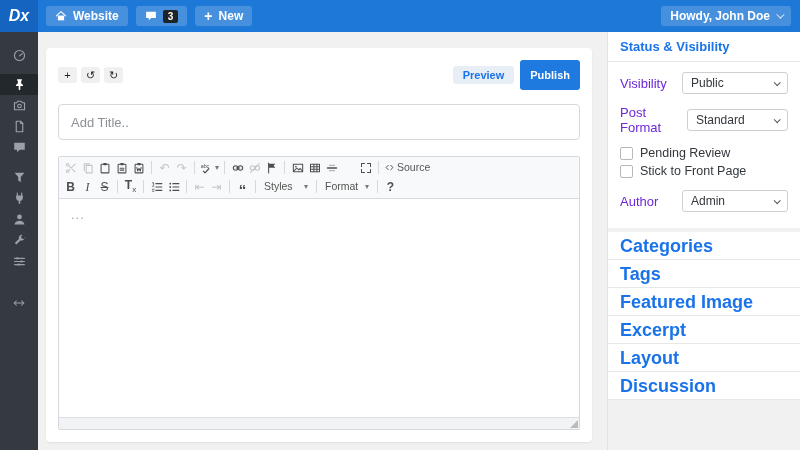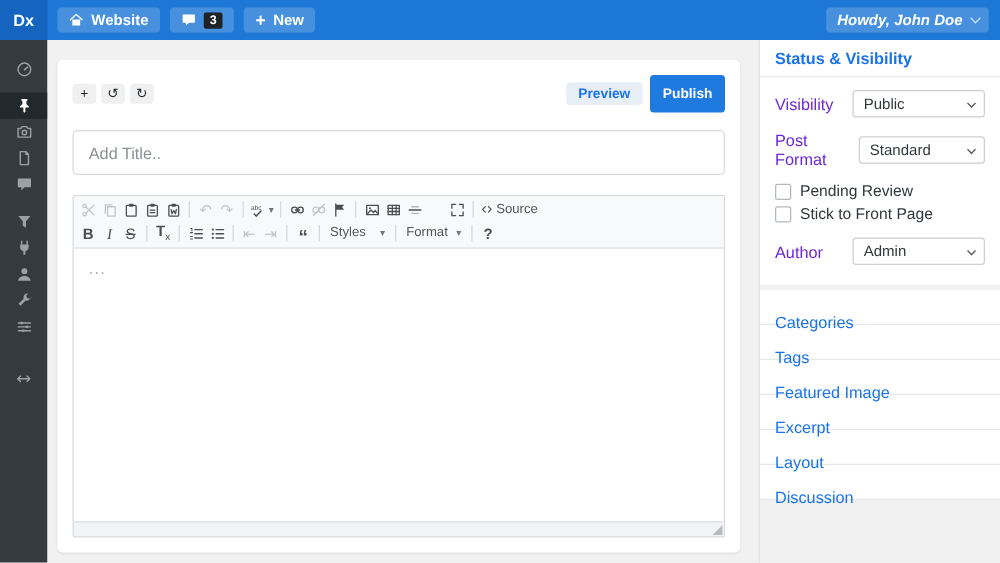--- a/index.html
+++ b/index.html
@@ -3,31 +3,31 @@
 <meta charset="utf-8">
 <style>
   * { margin:0; padding:0; box-sizing:border-box; }
   html,body { width:800px; height:450px; overflow:hidden;
     font-family:"Liberation Sans", sans-serif; background:#f1f1f1; }
   button { font-family:inherit; border:none; background:none; cursor:pointer; }
 
   
   .topbar { position:absolute; left:0; top:0; width:800px; height:32px;
     background:#1e78d7; display:flex; align-items:center; z-index:5; }
-  .logo { width:38px; height:32px; background:#1565c0; color:#fff; font-size:13px;
-    font-weight:bold; display:flex; align-items:center; justify-content:center; }
+  .logo { width:38px; height:32px; background:#1565c0; color:#fff; font-size:16px;
+    font-weight:bold; display:flex; align-items:center; justify-content:center;font-style:italic; }
   .tb-btn { height:20px; margin-left:8px; padding:0 9px; border-radius:3px;
     background:rgba(255,255,255,.18); color:#fff; font-size:12px; font-weight:600;
     display:flex; align-items:center; gap:6px; }
   .tb-btn .ic { display:flex; align-items:center; color:#fff; }
   .badge { background:#1d2327; color:#fff; font-size:10px; font-weight:700;
     padding:1px 5px; border-radius:2px; line-height:11px; }
   .plus-glyph { font-size:14px; font-weight:700; line-height:1; }
   .tb-spacer { flex:1; }
-  .account { margin-right:9px;font-style:italic; }
+  .account { margin-right:9px; }
   .chev-w { width:6px; height:6px; border-right:1.6px solid #d9e6f7;
     border-bottom:1.6px solid #d9e6f7; transform:rotate(45deg) translateY(-2px); }
 
   
   .sidebar { position:absolute; left:0; top:32px; width:38px; height:418px;
     background:#343a40; padding-top:13px; }
   .sb-item { width:38px; height:21px; display:flex; align-items:center;
     justify-content:center; color:#9ba1a8; cursor:pointer; }
   .sb-item.active { background:#23282d; color:#fff; }
   .sb-item.gap { margin-top:8px; }
@@ -94,22 +94,22 @@
   .sval { font-size:12px; color:#32373c; }
   .schev { width:5px; height:5px; border-right:1.4px solid #555;
     border-bottom:1.4px solid #555; transform:rotate(45deg) translateY(-1px); }
   .checks { margin:2px 0 12px; }
   .check-row { display:flex; align-items:center; gap:7px; margin:4px 0; cursor:pointer; }
   .cbox { width:13px; height:13px; border:1px solid #b4b9be; border-radius:2px;
     background:#fff; flex:0 0 auto; }
   .clabel { font-size:12.5px; color:#32373c; }
   .author-row { margin-bottom:2px; }
   .panel-gap { height:4px; background:#f1f1f1; }
-  .collapsed-row { height:28px; line-height:28px; padding:12px 12px; background:#fff;
-    color:#1a73e8; font-size:13px; font-weight:400; border-bottom:1px solid #e6e8ea;
+  .collapsed-row { height:28px; line-height:28px; padding:0 12px; background:#fff;
+    color:#1a73e8; font-size:18px; font-weight:700; border-bottom:1px solid #e6e8ea;
     cursor:pointer; }
 </style>
 </head>
 <body>
 
 <div class="topbar">
   <div class="logo">Dx</div>
   <button class="tb-btn">
     <span class="ic">
         <svg width="12" height="12" viewBox="0 0 16 16" fill="none" stroke="currentColor" stroke-width="1.4" stroke-linecap="round" stroke-linejoin="round">

